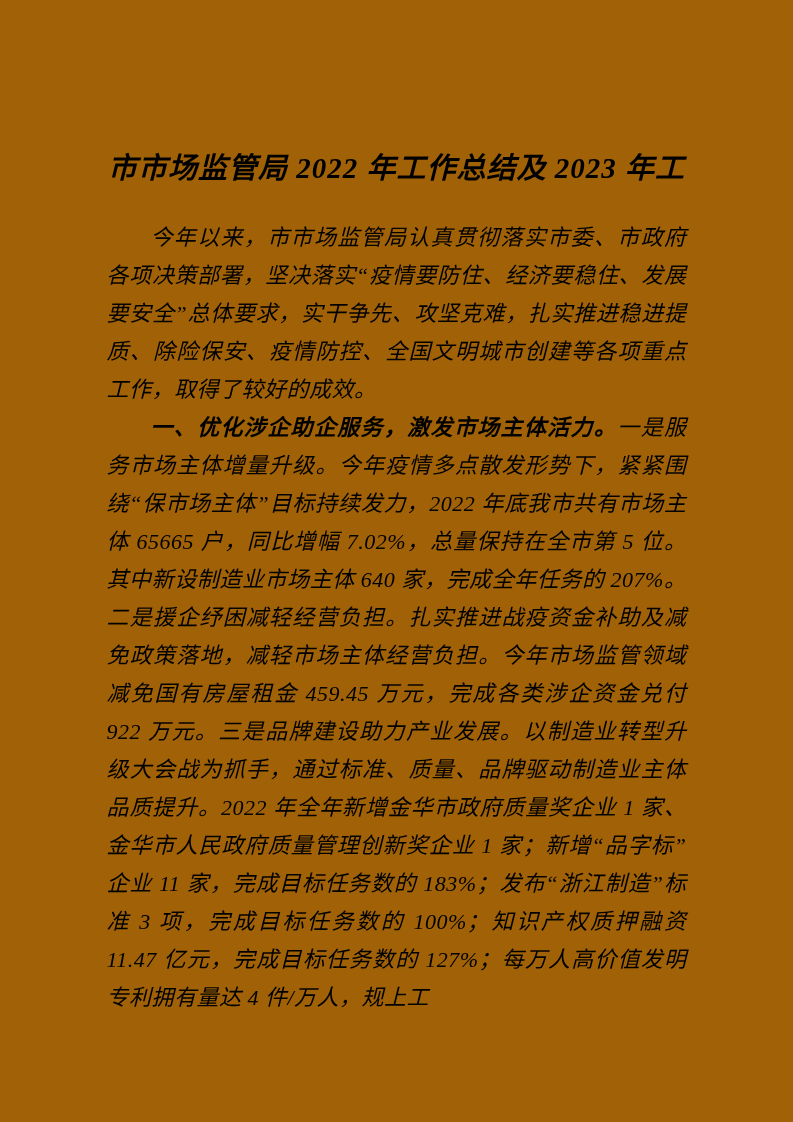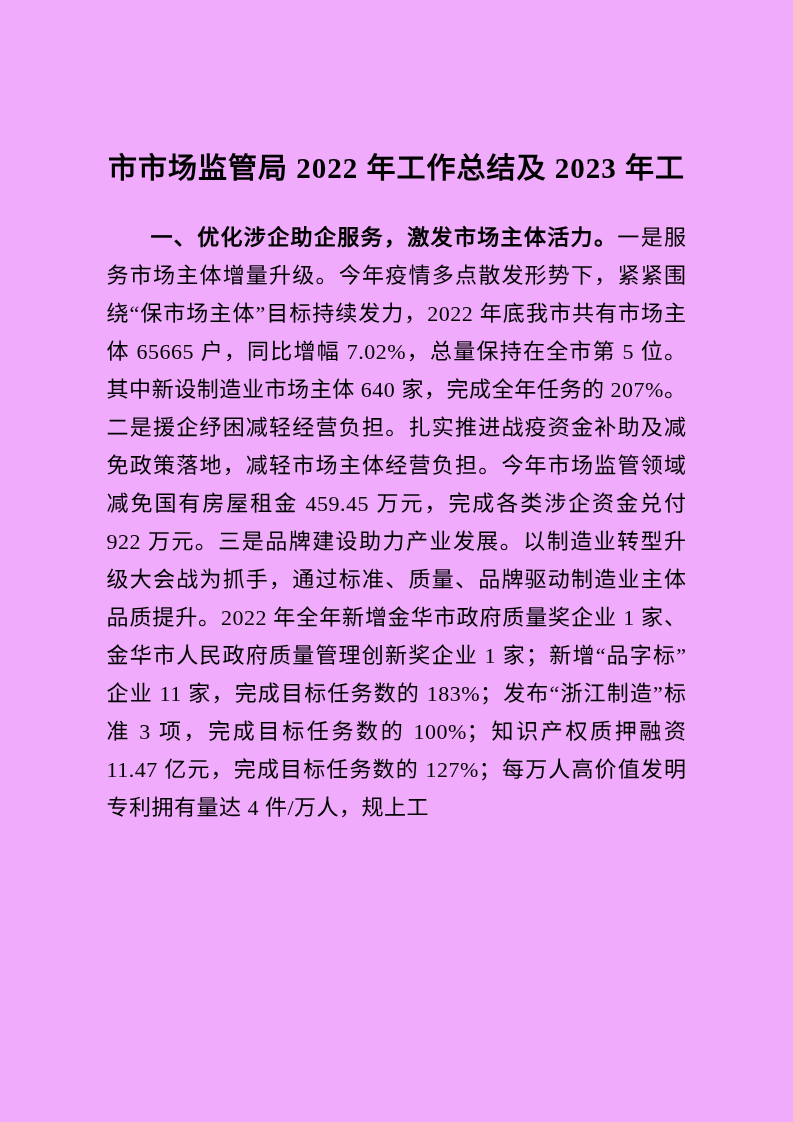--- a/index.html
+++ b/index.html
@@ -5,24 +5,25 @@
   html, body {
     margin: 0;
     padding: 0;
     background: #ffffff;
   }
   .page {
     position: relative;
     width: 793px;
     height: 1122px;
     margin: 0 auto;
-    background: #f0abfc;
+    background: #a16207;
     color: #000000;
     overflow: hidden;
     font-family: "Liberation Serif", "DejaVu Serif", serif;
+    font-style: italic;
   }
   .content {
     width: 580px;
     margin: 0 auto;
     padding-top: 138px;
   }
   .doc-title {
     font-family: "Liberation Serif", "DejaVu Serif", serif;
     font-weight: 700;
     font-size: 29px;
@@ -52,17 +53,18 @@
 <body>
 
 <div class="page">
   <div class="content">
 
     <div class="doc-title">
       <div>市市场监管局 2022 年工作总结及 2023 年工</div>
     </div>
 
     <div class="doc-body">
+      <p>今年以来，市市场监管局认真贯彻落实市委、市政府各项决策部署，坚决落实“疫情要防住、经济要稳住、发展要安全”总体要求，实干争先、攻坚克难，扎实推进稳进提质、除险保安、疫情防控、全国文明城市创建等各项重点工作，取得了较好的成效。</p>
       <p><span class="lead-heading">一、优化涉企助企服务，激发市场主体活力。</span><span>一是服务市场主体增量升级。今年疫情多点散发形势下，紧紧围绕“保市场主体”目标持续发力，2022 年底我市共有市场主体 65665 户，同比增幅 7.02%，总量保持在全市第 5 位。其中新设制造业市场主体 640 家，完成全年任务的 207%。二是援企纾困减轻经营负担。扎实推进战疫资金补助及减免政策落地，减轻市场主体经营负担。今年市场监管领域减免国有房屋租金 459.45 万元，完成各类涉企资金兑付 922 万元。三是品牌建设助力产业发展。以制造业转型升级大会战为抓手，通过标准、质量、品牌驱动制造业主体品质提升。2022 年全年新增金华市政府质量奖企业 1 家、金华市人民政府质量管理创新奖企业 1 家；新增“品字标”企业 11 家，完成目标任务数的 183%；发布“浙江制造”标准 3 项，完成目标任务数的 100%；知识产权质押融资 11.47 亿元，完成目标任务数的 127%；每万人高价值发明专利拥有量达 4 件/万人，规上工</span></p>
     </div>
 
   </div>
 </div>
 
 </body></html>

